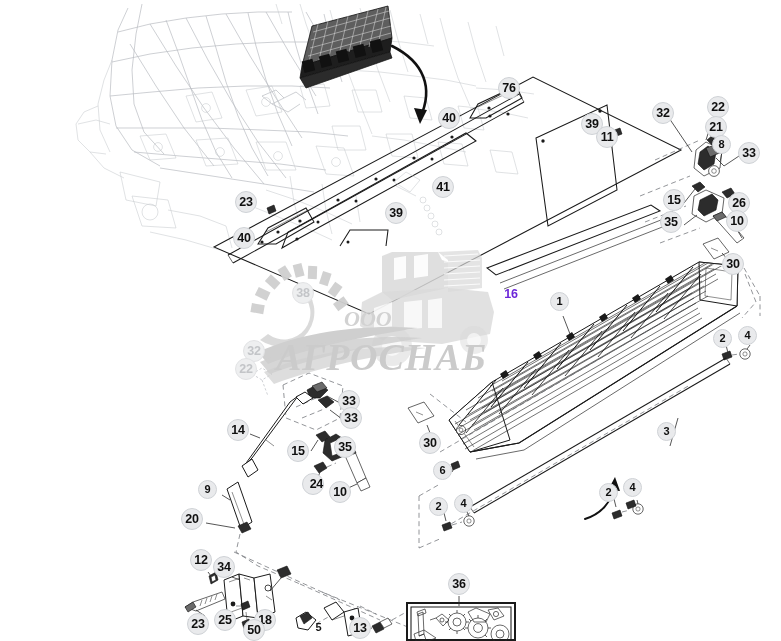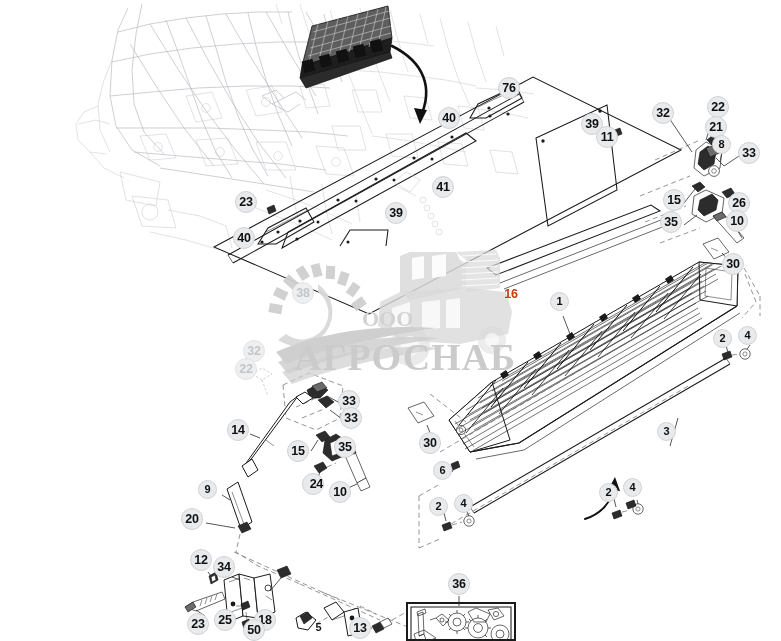--- a/index.html
+++ b/index.html
@@ -37,23 +37,24 @@
   .fillwhite  { fill: #ffffff; stroke: #1a1a1a; stroke-width: 1.0; }
   .fillwhitethin { fill: #ffffff; stroke: #242424; stroke-width: .7; }
   .darkpart   { fill: #2c2c2c; stroke: #111; stroke-width: .6; }
   .midpart    { fill: #6b6b6b; stroke: #111; stroke-width: .6; }
   .arrowblk   { fill: none; stroke: #111; stroke-width: 2.6; stroke-linecap: round; }
   .arrowblk2  { fill: none; stroke: #111; stroke-width: 2.0; stroke-linecap: round; }
 
   
   #watermark {
     position: absolute;
-    left: 260px; top: 248px;
+    left: 242px; top: 248px;
     width: 268px; height: 136px;
     pointer-events: none;
+    font-style: italic;
   }
   #watermark svg { width: 100%; height: 100%; display: block; }
 
   
   .callout {
     position: absolute;
     width: 22px; height: 22px;
     border-radius: 50%;
     background: #e9eaec;
     border: 1px solid #cfd2d6;
@@ -73,21 +74,21 @@
     color: #141414;
   }
   .callout.faded {
     background: #eeeff0;
     border-color: #e2e3e5;
     color: #c3c5c8;
   }
   .callout.faded2 {
     background: transparent;
     border: none;
-    color: #c2410c;
+    color: #6d28d9;
   }
   .inset-box {
     position: absolute;
     border: 2px solid #1a1a1a;
     background: #ffffff;
     box-sizing: border-box;
   }
 </style>
 </head>
 <body>

